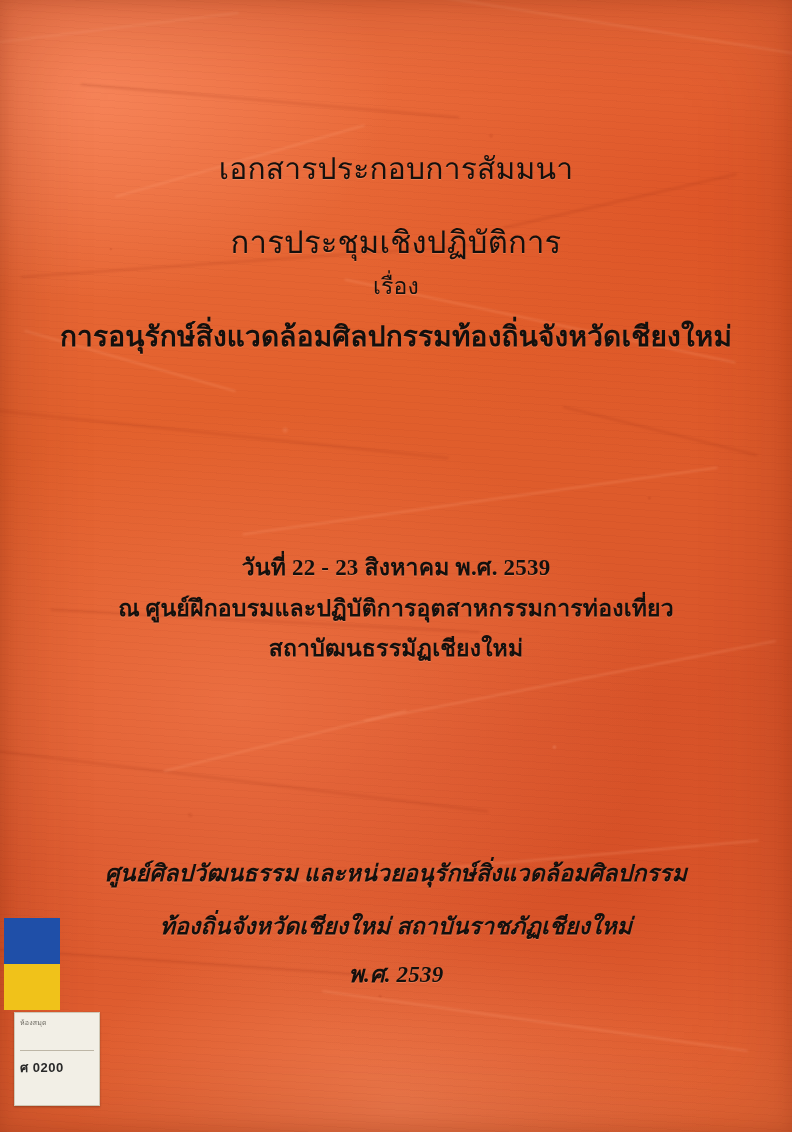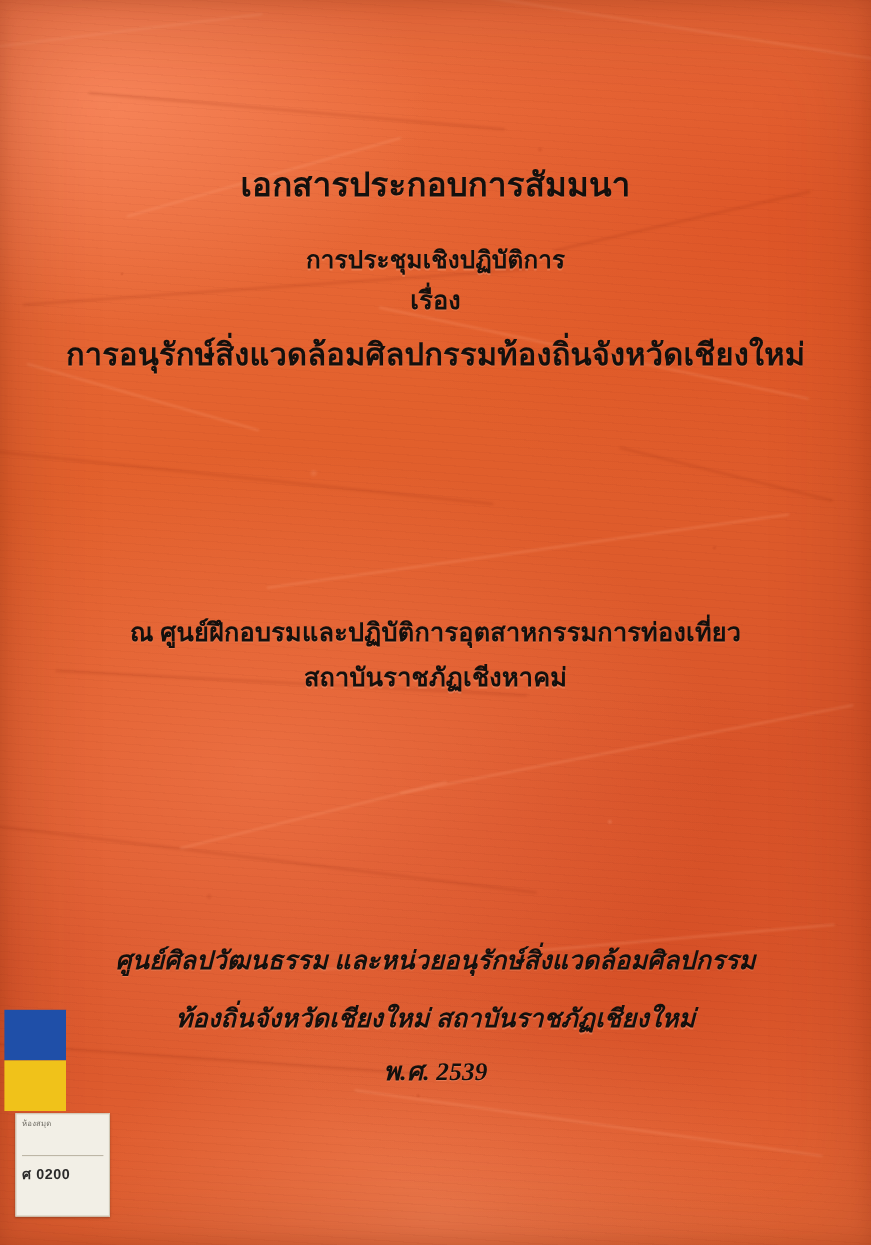--- a/index.html
+++ b/index.html
@@ -92,23 +92,23 @@
   .block { position: absolute; left: 0; right: 0; }
 
   .line {
     margin: 0;
     line-height: 1.42;
     color: #14100d;
     text-shadow: 0 1px 0 rgba(255,200,175,0.25);
     letter-spacing: 0.2px;
   }
 
-  .title-main   { font-size: 30px; font-weight: 700; }
-  .title-sub    { font-size: 22px; font-weight: 700; }
-  .title-reuang { font-size: 23px; font-weight: 700; text-align: center; }
+  .title-main   { font-size: 30px; font-weight: 400; }
+  .title-sub    { font-size: 31px; font-weight: 400; }
+  .title-reuang { font-size: 23px; font-weight: 400; text-align: center; }
   .title-topic  { font-size: 28px; font-weight: 700; }
 
   .meta-line    { font-size: 23px; font-weight: 700; }
 
   .footer-line  { font-size: 23px; font-weight: 700; }
   .footer-year  { font-size: 23px; font-weight: 700; }
 
   
   #library-label {
     position: absolute;
@@ -199,22 +199,23 @@
   <div class="text-layer">
 
     <div class="block" style="top:148px;">
       <p class="line title-main">เอกสารประกอบการสัมมนา</p>
       <p class="line title-sub" style="margin-top:30px;">การประชุมเชิงปฏิบัติการ</p>
       <p class="line title-reuang" style="margin-top:6px;">เรื่อง</p>
       <p class="line title-topic" style="margin-top:14px;">การอนุรักษ์สิ่งแวดล้อมศิลปกรรมท้องถิ่นจังหวัดเชียงใหม่</p>
     </div>
 
     <div class="block" style="top:552px;">
+      <p class="line meta-line">วันที่ 22 - 23 สิงหาคม พ.ศ. 2539</p>
       <p class="line meta-line" style="margin-top:8px;">ณ ศูนย์ฝึกอบรมและปฏิบัติการอุตสาหกรรมการท่องเที่ยว</p>
-      <p class="line meta-line" style="margin-top:8px;">สถาบันราชภัฏเชีงหาคม่</p>
+      <p class="line meta-line" style="margin-top:8px;">สถาบัฒนธรรมัฏเชียงใหม่</p>
     </div>
 
     <div class="block" style="top:858px;font-style:italic;">
       <p class="line footer-line">ศูนย์ศิลปวัฒนธรรม และหน่วยอนุรักษ์สิ่งแวดล้อมศิลปกรรม</p>
       <p class="line footer-line" style="margin-top:20px;">ท้องถิ่นจังหวัดเชียงใหม่  สถาบันราชภัฏเชียงใหม่</p>
       <p class="line footer-year" style="margin-top:16px;">พ.ศ. 2539</p>
     </div>
 
   </div>
 

